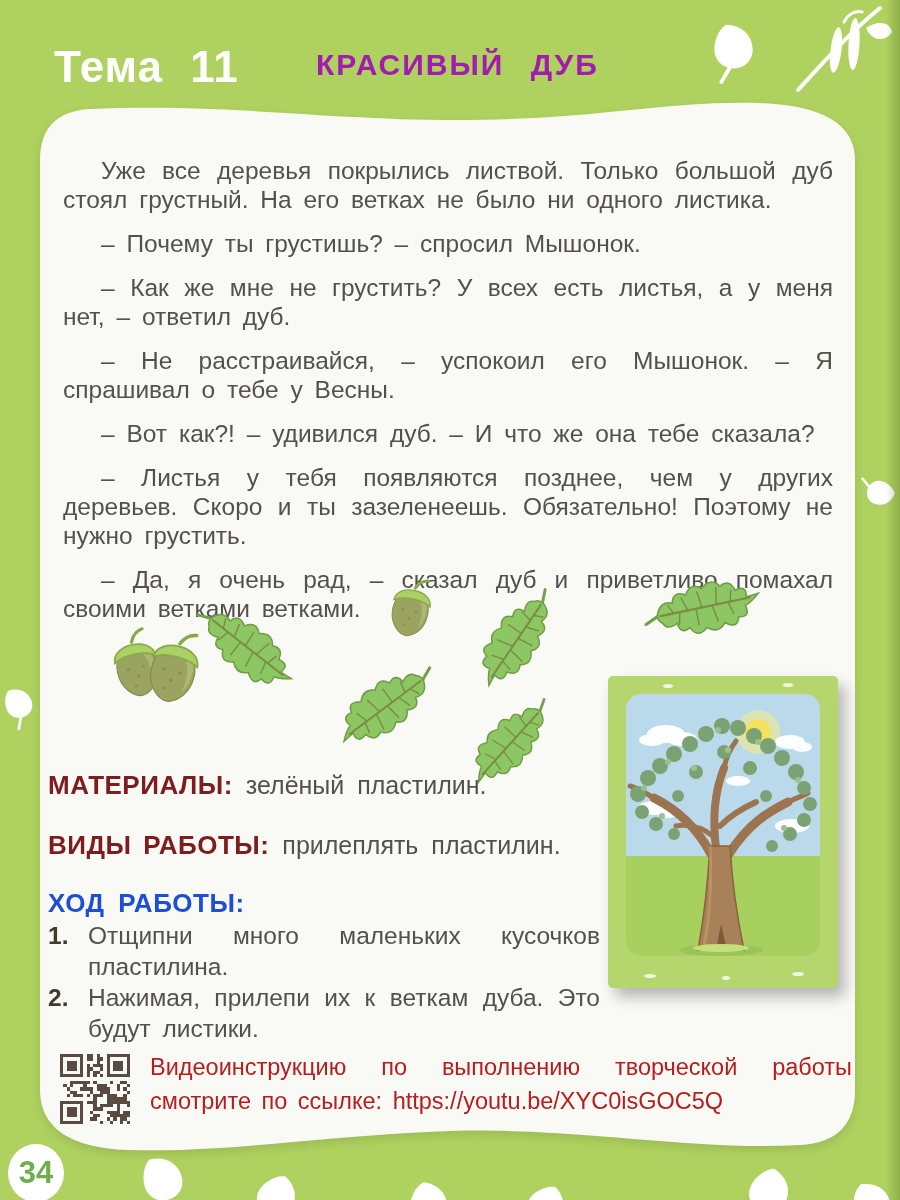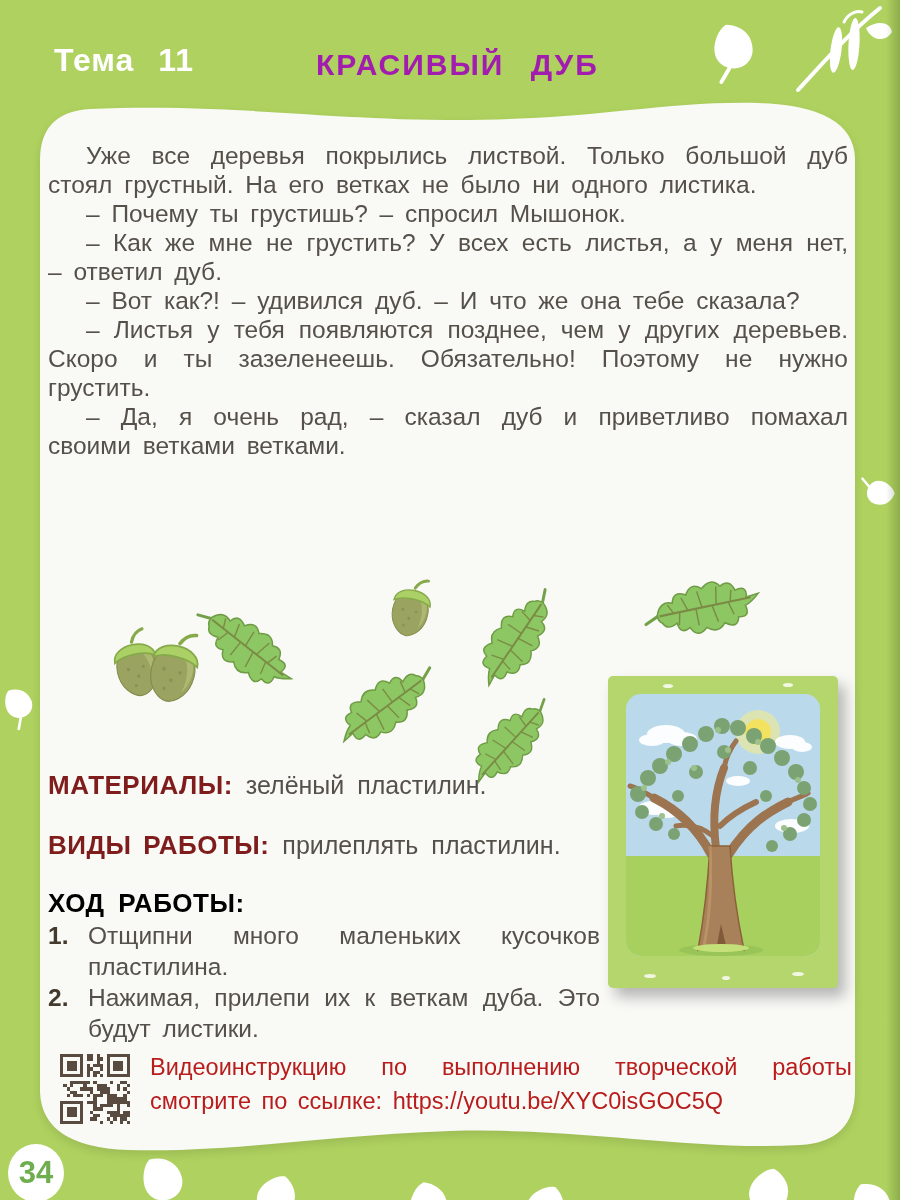--- a/index.html
+++ b/index.html
@@ -5,43 +5,43 @@
   html,body{margin:0;padding:0;}
   body{
     width:900px;height:1200px;position:relative;overflow:hidden;
     background:#aed15f;
     font-family:"Liberation Sans", sans-serif;
     -webkit-font-smoothing:antialiased;
   }
   .abs{position:absolute;}
   
   .theme-label{
-    left:54px;top:42px;color:#ffffff;font-weight:bold;font-size:32px;
+    left:54px;top:42px;color:#ffffff;font-weight:bold;font-size:44px;
     letter-spacing:1px;word-spacing:14px;
   }
   .page-title{
     left:316px;top:48px;color:#a21caf;font-weight:bold;font-size:30px;
     letter-spacing:2px;word-spacing:16px;
   }
   
   .card-bg{left:0;top:0;width:900px;height:1200px;
     filter:drop-shadow(0 4px 4px rgba(0,0,0,.10));}
   
   .story{
     left:48px;top:141px;width:800px;color:#55504a;font-size:24.5px;
     line-height:29px;text-align:justify;word-spacing:5px;
   }
-  .story p{margin:0;text-indent:38px;}
+  .story p{margin:15px;text-indent:38px;}
   
   .inline-section{left:48px;width:560px;color:#55504a;font-size:25px;word-spacing:6px;}
   .inline-section b{color:#7f1d1d;font-size:26px;letter-spacing:.5px;word-spacing:4px;}
   .materials{top:770px;}
   .worktypes{top:830px;}
   .procedure-label{
-    left:48px;top:888px;color:#000000;font-weight:bold;font-size:26px;
+    left:48px;top:888px;color:#1d4ed8;font-weight:bold;font-size:26px;
     letter-spacing:.5px;word-spacing:6px;
   }
   .steps{left:48px;top:920px;width:552px;}
   .step{display:flex;color:#55504a;font-size:24.5px;line-height:31px;word-spacing:5px;}
   .step .num{width:40px;flex:none;font-weight:bold;color:#43392c;}
   .step .txt{flex:1;text-align:justify;}
   
   .qr{left:60px;top:1054px;width:70px;height:70px;color:#594b40;}
   .video-note{
     left:150px;top:1050px;width:702px;color:#b91c1c;font-size:23.5px;
@@ -141,20 +141,21 @@
 <svg class="abs card-bg" viewBox="0 0 900 1200">
   <path d="M40,160 Q40,112 90,109 C230,103 330,121 470,120 C600,119 665,101 758,103 Q853,106 855,158
            L855,1090 Q855,1142 800,1145 C690,1151 580,1127 450,1131 C330,1135 228,1153 128,1150
            Q42,1147 40,1092 Z" fill="#f9faf6"></path>
 </svg>
 
 <div class="abs story">
   <p>Уже все деревья покрылись листвой. Только большой дуб стоял грустный. На его ветках не было ни одного листика.</p>
   <p>– Почему ты грустишь? – спросил Мышонок.</p>
   <p>– Как же мне не грустить? У всех есть листья, а у меня нет, – ответил дуб.</p>
+  <p>– Не расстраивайся, – успокоил его Мышонок. – Я спрашивал о тебе у Весны.</p>
   <p>– Вот как?! – удивился дуб. – И что же она тебе сказала?</p>
   <p>– Листья у тебя появляются позднее, чем у других деревьев. Скоро и ты зазеленеешь. Обязательно! Поэтому не нужно грустить.</p>
   <p>– Да, я очень рад, – сказал дуб и приветливо помахал своими ветками ветками.</p>
 </div>
 
 <svg class="ill" style="left:88px;top:620px;width:100px;height:78px" viewBox="0 0 100 78">
   <g transform="translate(2,12) rotate(-12 30 33) scale(0.92)">
       <use href="#sym-acorn"></use>
     </g>
   <g transform="translate(38,4) rotate(14 30 33)">

